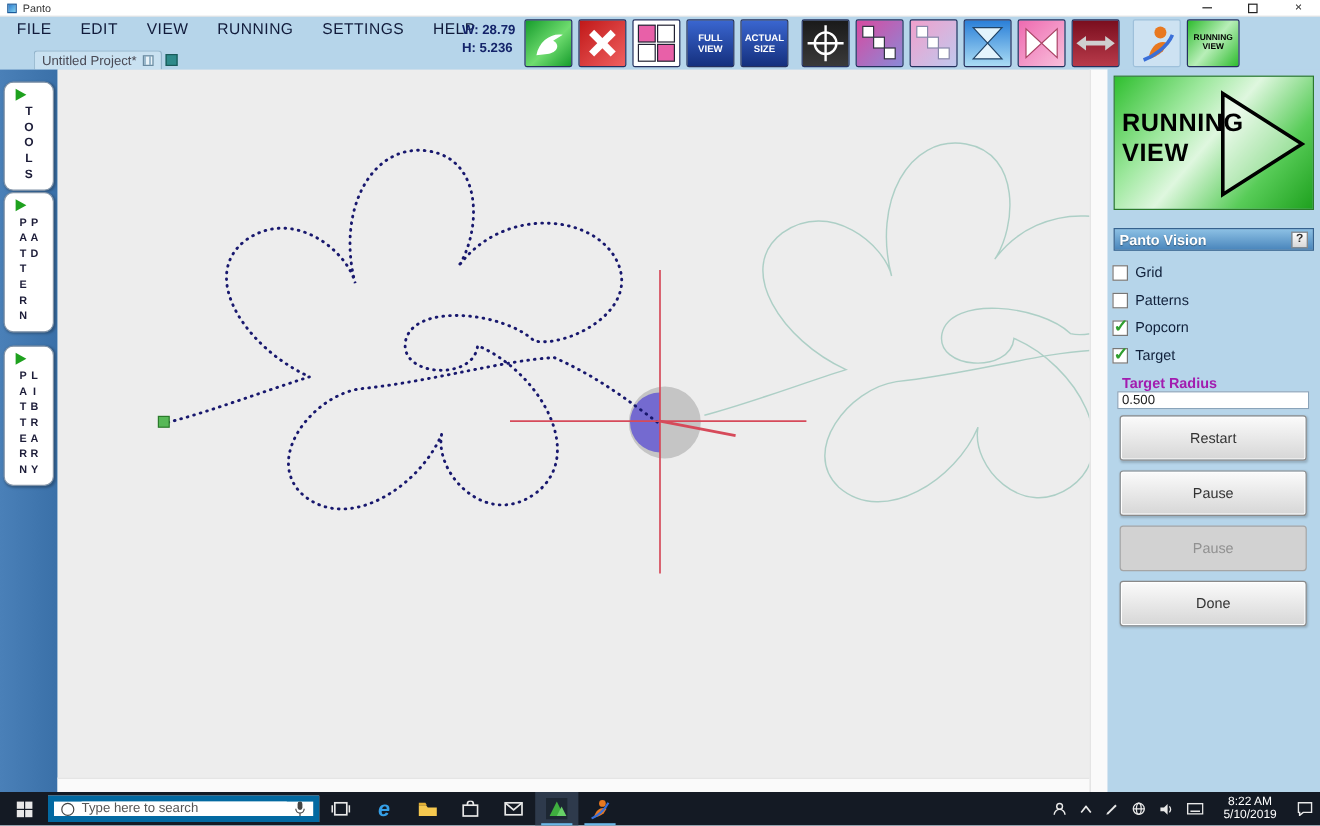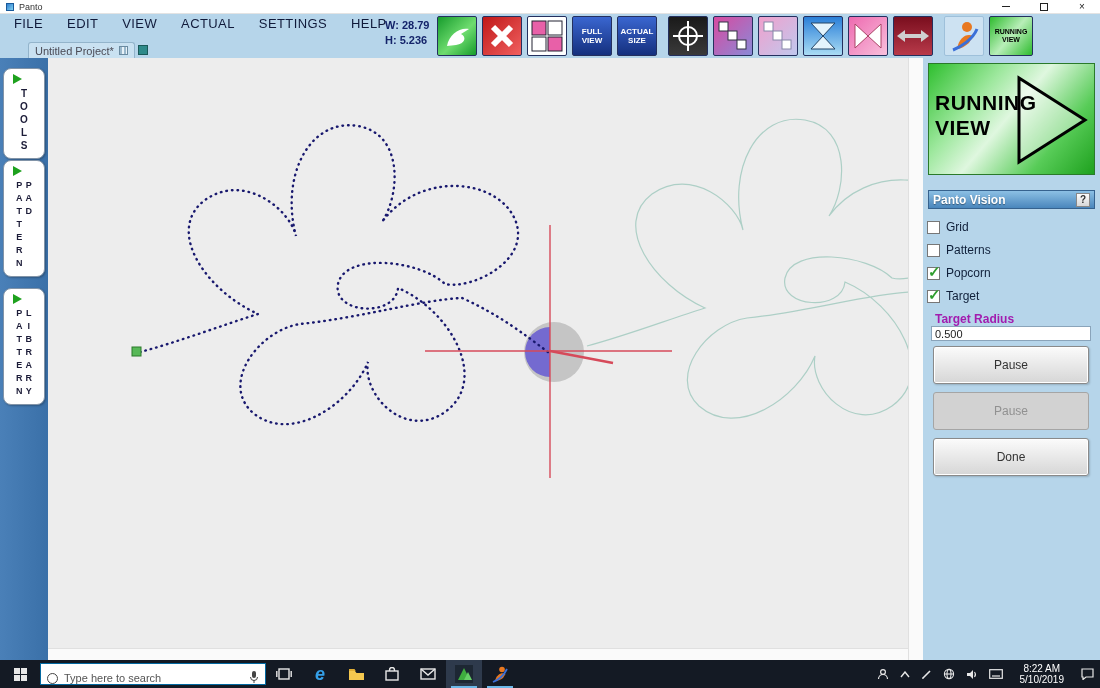--- a/index.html
+++ b/index.html
@@ -76,21 +76,21 @@
   #target-radius-input { position:absolute; top:268px; left:8px; width:160px; height:15px; border:1px solid #8aa4ba; font-size:11px; font-family:"Liberation Sans",sans-serif; padding:0 3px; color:#222; }
   #panel-buttons { position:absolute; top:288px; left:8px; width:160px; }
   .pbtn { display:block; width:156px; height:38px; margin:0 0 8px 2px; border:1px solid #8a8a8a; border-radius:3px; background:linear-gradient(#fbfbfb,#d6d6d6); box-shadow:inset 0 0 0 1px #fff, 1px 1px 2px rgba(0,0,0,.18); font-size:12px; font-family:"Liberation Sans",sans-serif; color:#333; cursor:pointer; }
   .pbtn.disabled { background:#d2d2d2; color:#919191; box-shadow:none; border-color:#a5a5a5; cursor:default; }
 
   
   #taskbar { position:absolute; bottom:0; left:0; width:1100px; height:28px; background:#141a24; display:flex; align-items:center; }
   #start-button { width:40px; height:28px; display:flex; align-items:center; justify-content:center; cursor:pointer; }
   #win-logo { display:grid; grid-template-columns:6px 6px; grid-template-rows:6px 6px; gap:1px; }
   #win-logo div { background:#e8e8e8; }
-  #search-box { width:226px; height:22px; background:#fff; border:1px solid #0369a1; display:flex; align-items:flex-end; padding:0 6px; gap:6px; }
+  #search-box { width:226px; height:22px; background:#fff; border:5px solid #0369a1; display:flex; align-items:center; padding:0 6px; gap:6px; }
   #cortana-icon { width:11px; height:11px; border:1.5px solid #444; border-radius:50%; flex:none; }
   #search-input { border:none; outline:none; flex:1; font-size:11px; font-family:"Liberation Sans",sans-serif; color:#333; min-width:0; }
   #search-input::placeholder { color:#555; }
   .tb-app { width:36px; height:28px; display:flex; align-items:center; justify-content:center; cursor:pointer; position:relative; }
   .tb-app.active { background:#2e3a4c; }
   .run-indicator { position:absolute; bottom:0; left:5px; right:5px; height:2px; background:#6cb8e8; }
   #edge-glyph { color:#35a0e8; font-size:18px; font-weight:bold; font-style:italic; line-height:18px; }
   #tray { margin-left:auto; display:flex; align-items:center; gap:11px; padding-right:6px; }
   .tray-icon { display:flex; align-items:center; justify-content:center; cursor:pointer; }
   #clock { text-align:center; font-size:10px; color:#fff; line-height:11px; margin:0 6px; cursor:pointer; }
@@ -110,21 +110,21 @@
       </div>
     <div class="win-btn">×</div>
   </div>
 </div>
 
 <div id="chrome">
   <div id="menu-bar">
       <span class="menu-item">FILE</span>
       <span class="menu-item">EDIT</span>
       <span class="menu-item">VIEW</span>
-      <span class="menu-item">ACTUAL</span>
+      <span class="menu-item">RUNNING</span>
       <span class="menu-item">SETTINGS</span>
       <span class="menu-item">HELP</span>
     </div>
 
   <div id="size-readout">
     <div>W: 28.79</div>
     <div>H: 5.236</div>
   </div>
 
   <div id="toolbar">
@@ -324,20 +324,21 @@
           <span class="cb-check">✓</span>
         </span>
         <span class="cb-label">Target</span>
       </div>
     </div>
 
   <div id="target-radius-label">Target Radius</div>
   <input id="target-radius-input" value="0.500" style="">
 
   <div id="panel-buttons">
+      <button class="pbtn">Restart</button>
       <button class="pbtn">Pause</button>
       <button class="pbtn disabled" disabled="">Pause</button>
       <button class="pbtn">Done</button>
     </div>
 </div>
 
 <div id="taskbar">
   <div id="start-button">
     <div id="win-logo">
         <div></div>

